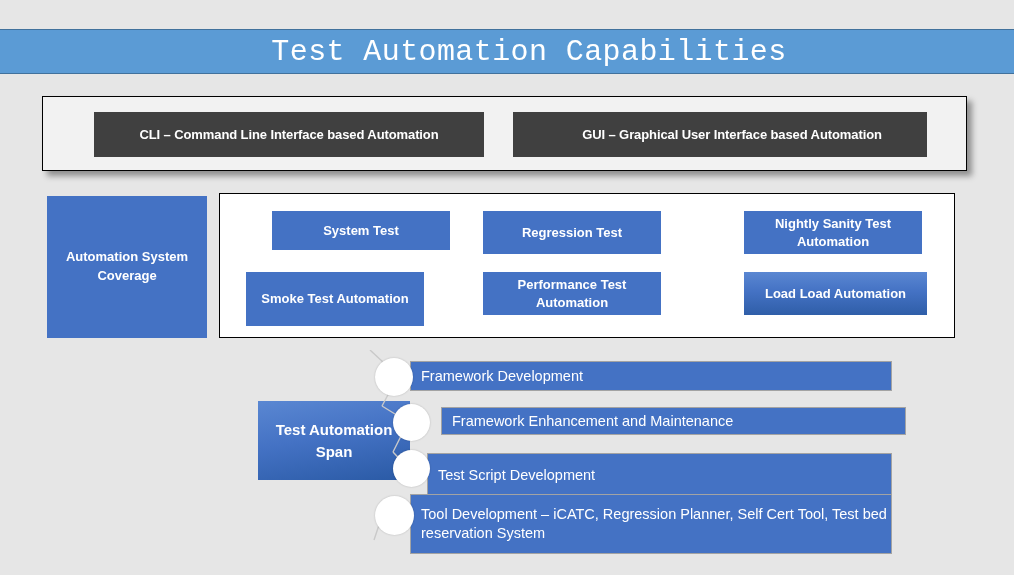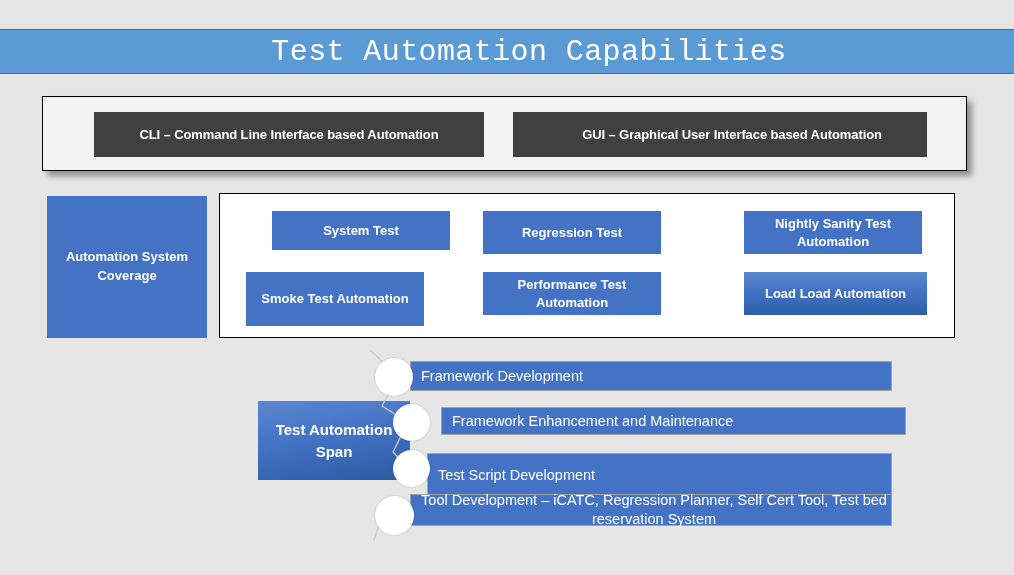--- a/index.html
+++ b/index.html
@@ -154,22 +154,22 @@
     font-size: 14.5px;
     display: flex;
     align-items: center;
     line-height: 1.3;
     box-sizing: border-box;
     border: 1px solid #a3a3a3;
   }
   #span-bar-0 { left: 410px; top: 361px; width: 482px; height: 30px; padding-left: 10px; }
   #span-bar-1 { left: 441px; top: 407px; width: 465px; height: 28px; padding-left: 10px; }
   #span-bar-2 { left: 427px; top: 453px; width: 465px; height: 44px; padding-left: 10px; }
-  #span-bar-3 { left: 410px; top: 494px; width: 482px; height: 32px; padding-left: 10px;
-                padding-right: 4px; text-align: center; }
+  #span-bar-3 { left: 410px; top: 494px; width: 482px; height: 60px; padding-left: 10px;
+                padding-right: 4px; }
 
   .span-circle {
     position: absolute;
     background: #ffffff;
     border-radius: 50%;
     box-shadow: 0 0 2px rgba(0,0,0,0.22);
   }
   #span-circle-0 { left: 375px; top: 358px; width: 38px; height: 38px; }
   #span-circle-1 { left: 393px; top: 404px; width: 37px; height: 37px; }
   #span-circle-2 { left: 393px; top: 450px; width: 37px; height: 37px; }

